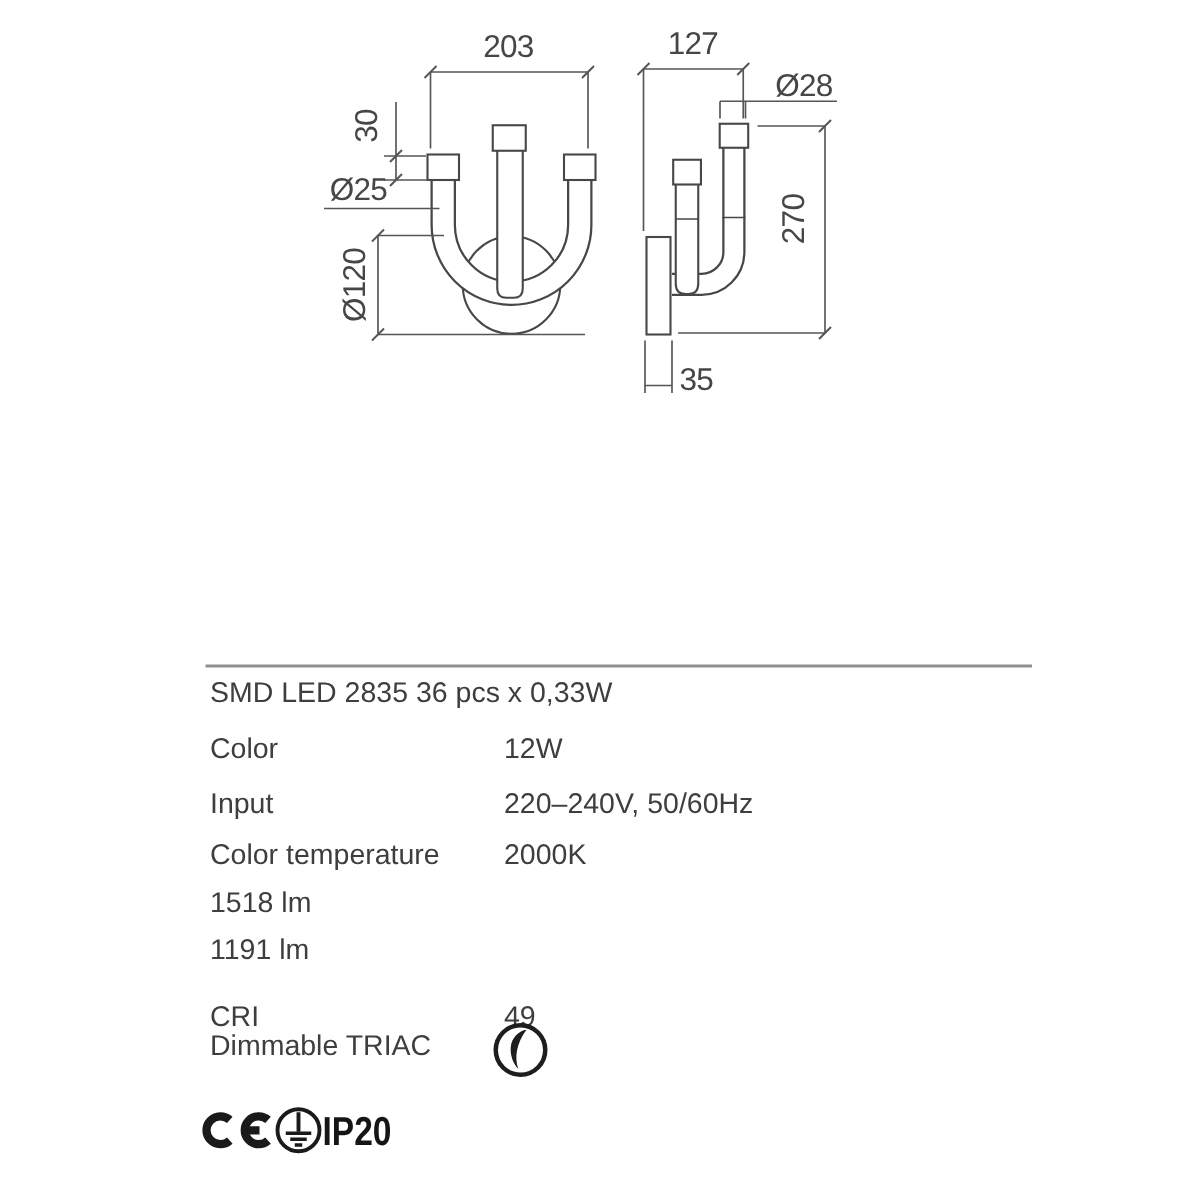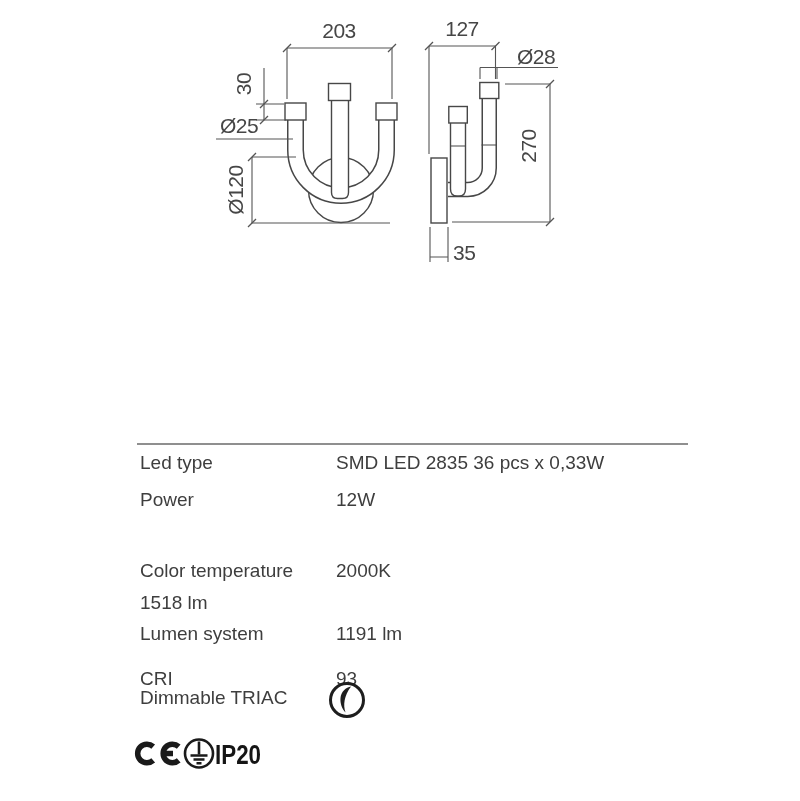--- a/index.html
+++ b/index.html
@@ -92,43 +92,43 @@
     <text class="dimtxt" text-anchor="middle" transform="translate(536,146) rotate(-90)">270</text>
 
     <path class="dim" d="M430,227 V262 M448,227 V262 M430,257 H448"></path>
     <text class="dimtxt" x="453" y="260" text-anchor="start">35</text>
   </g>
 </svg>
 
 <div class="divider"></div>
 
 <div class="spec-row" style="top:452px">
-  <span class="spec-label">Led type</span>
   <span class="spec-value">SMD LED 2835 36 pcs x 0,33W</span>
 </div>
 <div class="spec-row" style="top:489px">
-  <span class="spec-label">Power</span>
+  <span class="spec-label">Color</span>
   <span class="spec-value">12W</span>
 </div>
 <div class="spec-row" style="top:526px">
+  <span class="spec-label">Input</span>
+  <span class="spec-value">220–240V, 50/60Hz</span>
 </div>
 <div class="spec-row" style="top:560px">
   <span class="spec-label">Color temperature</span>
   <span class="spec-value">2000K</span>
 </div>
 <div class="spec-row" style="top:592px">
   <span class="spec-value">1518 lm</span>
 </div>
 <div class="spec-row" style="top:623px">
-  <span class="spec-label">Lumen system</span>
   <span class="spec-value">1191 lm</span>
 </div>
 <div class="spec-row" style="top:668px">
   <span class="spec-label">CRI</span>
-  <span class="spec-value">93</span>
+  <span class="spec-value">49</span>
 </div>
 <div class="spec-row" style="top:687px">
   <span class="spec-label">Dimmable TRIAC</span>
 </div>
 
 <svg id="dimmable-icon" width="40" height="40" viewBox="0 0 40 40">
   <circle cx="20" cy="20" r="16.5" fill="none" stroke="#1e1e1e" stroke-width="3"></circle>
   <path fill="#1e1e1e" d="M24,6.5 C19,7 14,12 13.5,18 C13,23.5 15,29 18.5,32.5 C16,25 17,16 24,6.5 Z"></path>
 </svg>
 

